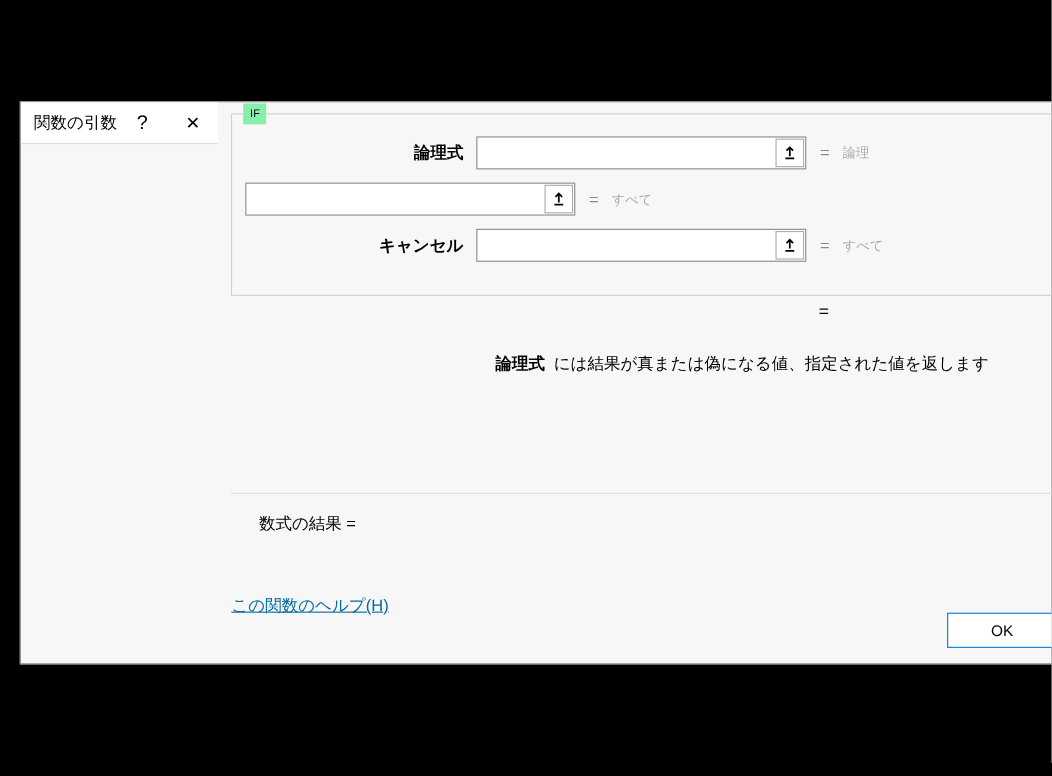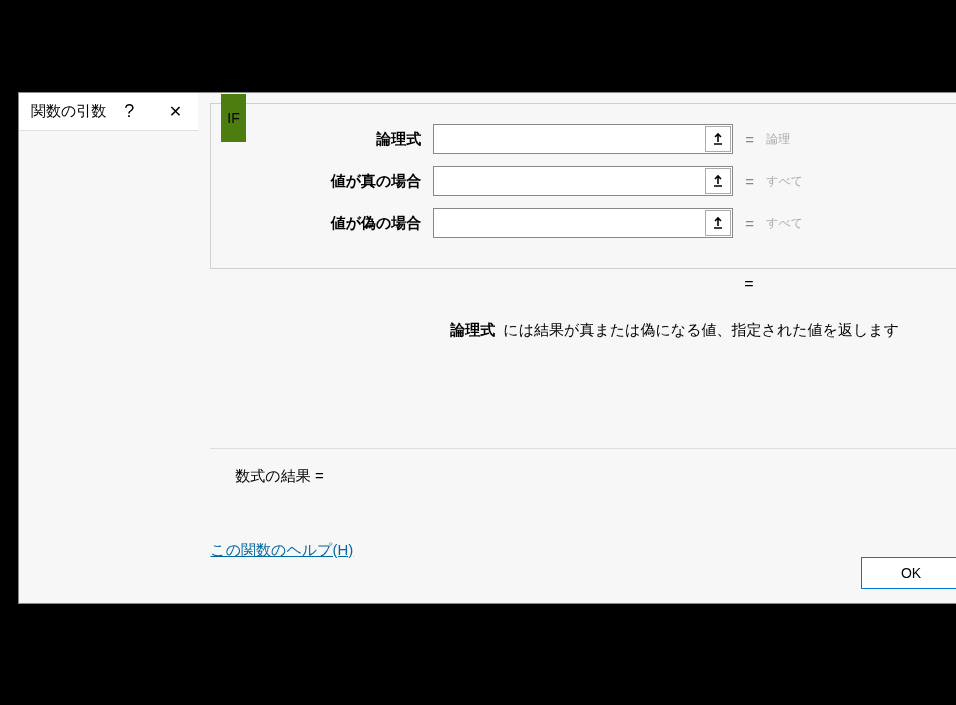--- a/index.html
+++ b/index.html
@@ -52,23 +52,23 @@
     }
     .fieldset {
       border: 1px solid #d0d0d0;
       padding: 12px 12px 18px 12px;
       position: relative;
     }
     .legend {
       position: absolute;
       top: -10px;
       left: 10px;
-      background: #4d7c0f;
-      padding: 16px 6px;
-      font-size: 14px;
+      background: #86efac;
+      padding: 4px 6px;
+      font-size: 10px;
     }
     .arg-row {
       display: flex;
       align-items: center;
       margin: 8px 0 12px 0;
     }
     .arg-label {
       width: 210px;
       text-align: right;
       padding-right: 12px;
@@ -198,35 +198,34 @@
             <svg width="14" height="14" viewBox="0 0 14 14">
                 <path d="M7 2 L7 10 M4 5 L7 2 L10 5 M3 12 L11 12" stroke="#000" stroke-width="1.6" fill="none"></path>
               </svg>
           </div>
         </div>
         <div class="eq">=</div>
         <div class="hint">論理</div>
       </div>
 
       <div class="arg-row">
-        <div class="arg-label">値が真の場合</div>
         <div class="input-wrap">
           <input class="arg-input" type="text" value="" style="">
           <div class="ref-btn">
             <svg width="14" height="14" viewBox="0 0 14 14">
                 <path d="M7 2 L7 10 M4 5 L7 2 L10 5 M3 12 L11 12" stroke="#000" stroke-width="1.6" fill="none"></path>
               </svg>
           </div>
         </div>
         <div class="eq">=</div>
         <div class="hint">すべて</div>
       </div>
 
       <div class="arg-row">
-        <div class="arg-label">値が偽の場合</div>
+        <div class="arg-label">キャンセル</div>
         <div class="input-wrap">
           <input class="arg-input" type="text" value="" style="">
           <div class="ref-btn">
             <svg width="14" height="14" viewBox="0 0 14 14">
                 <path d="M7 2 L7 10 M4 5 L7 2 L10 5 M3 12 L11 12" stroke="#000" stroke-width="1.6" fill="none"></path>
               </svg>
           </div>
         </div>
         <div class="eq">=</div>
         <div class="hint">すべて</div>

